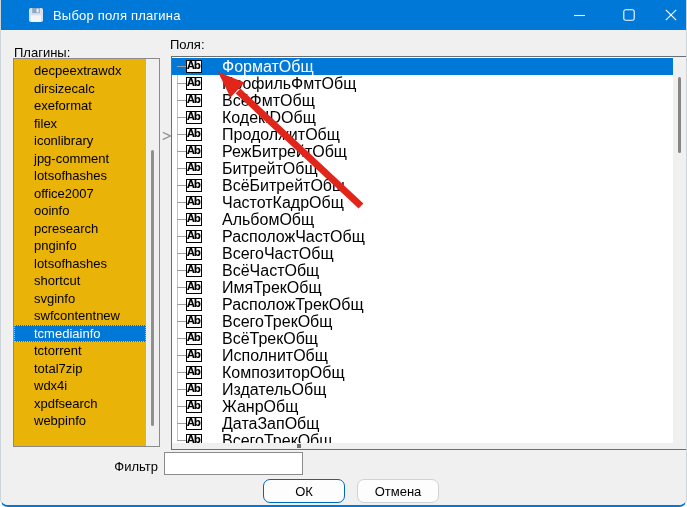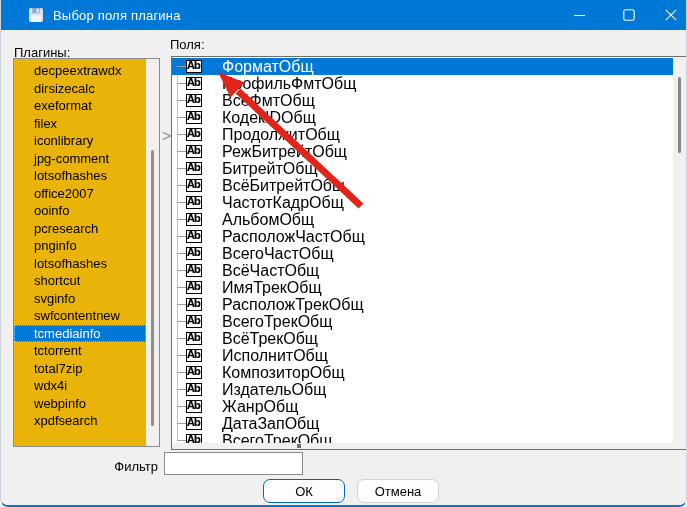--- a/index.html
+++ b/index.html
@@ -113,22 +113,22 @@
           <div class="lrow">pcresearch</div>
           <div class="lrow">pnginfo</div>
           <div class="lrow">lotsofhashes</div>
           <div class="lrow">shortcut</div>
           <div class="lrow">svginfo</div>
           <div class="lrow">swfcontentnew</div>
           <div class="lrow sel">tcmediainfo</div>
           <div class="lrow">tctorrent</div>
           <div class="lrow">total7zip</div>
           <div class="lrow">wdx4i</div>
+          <div class="lrow">xpdfsearch</div>
           <div class="lrow">webpinfo</div>
-          <div class="lrow">xpdfsearch</div>
         </div>
       <div class="vtrack">
         <div class="vthumb"></div>
       </div>
     </div>
 
     <div class="treebox">
       <div class="treeline"></div>
       <div class="tree-items" id="fields-items">
           <div class="trow sel">

